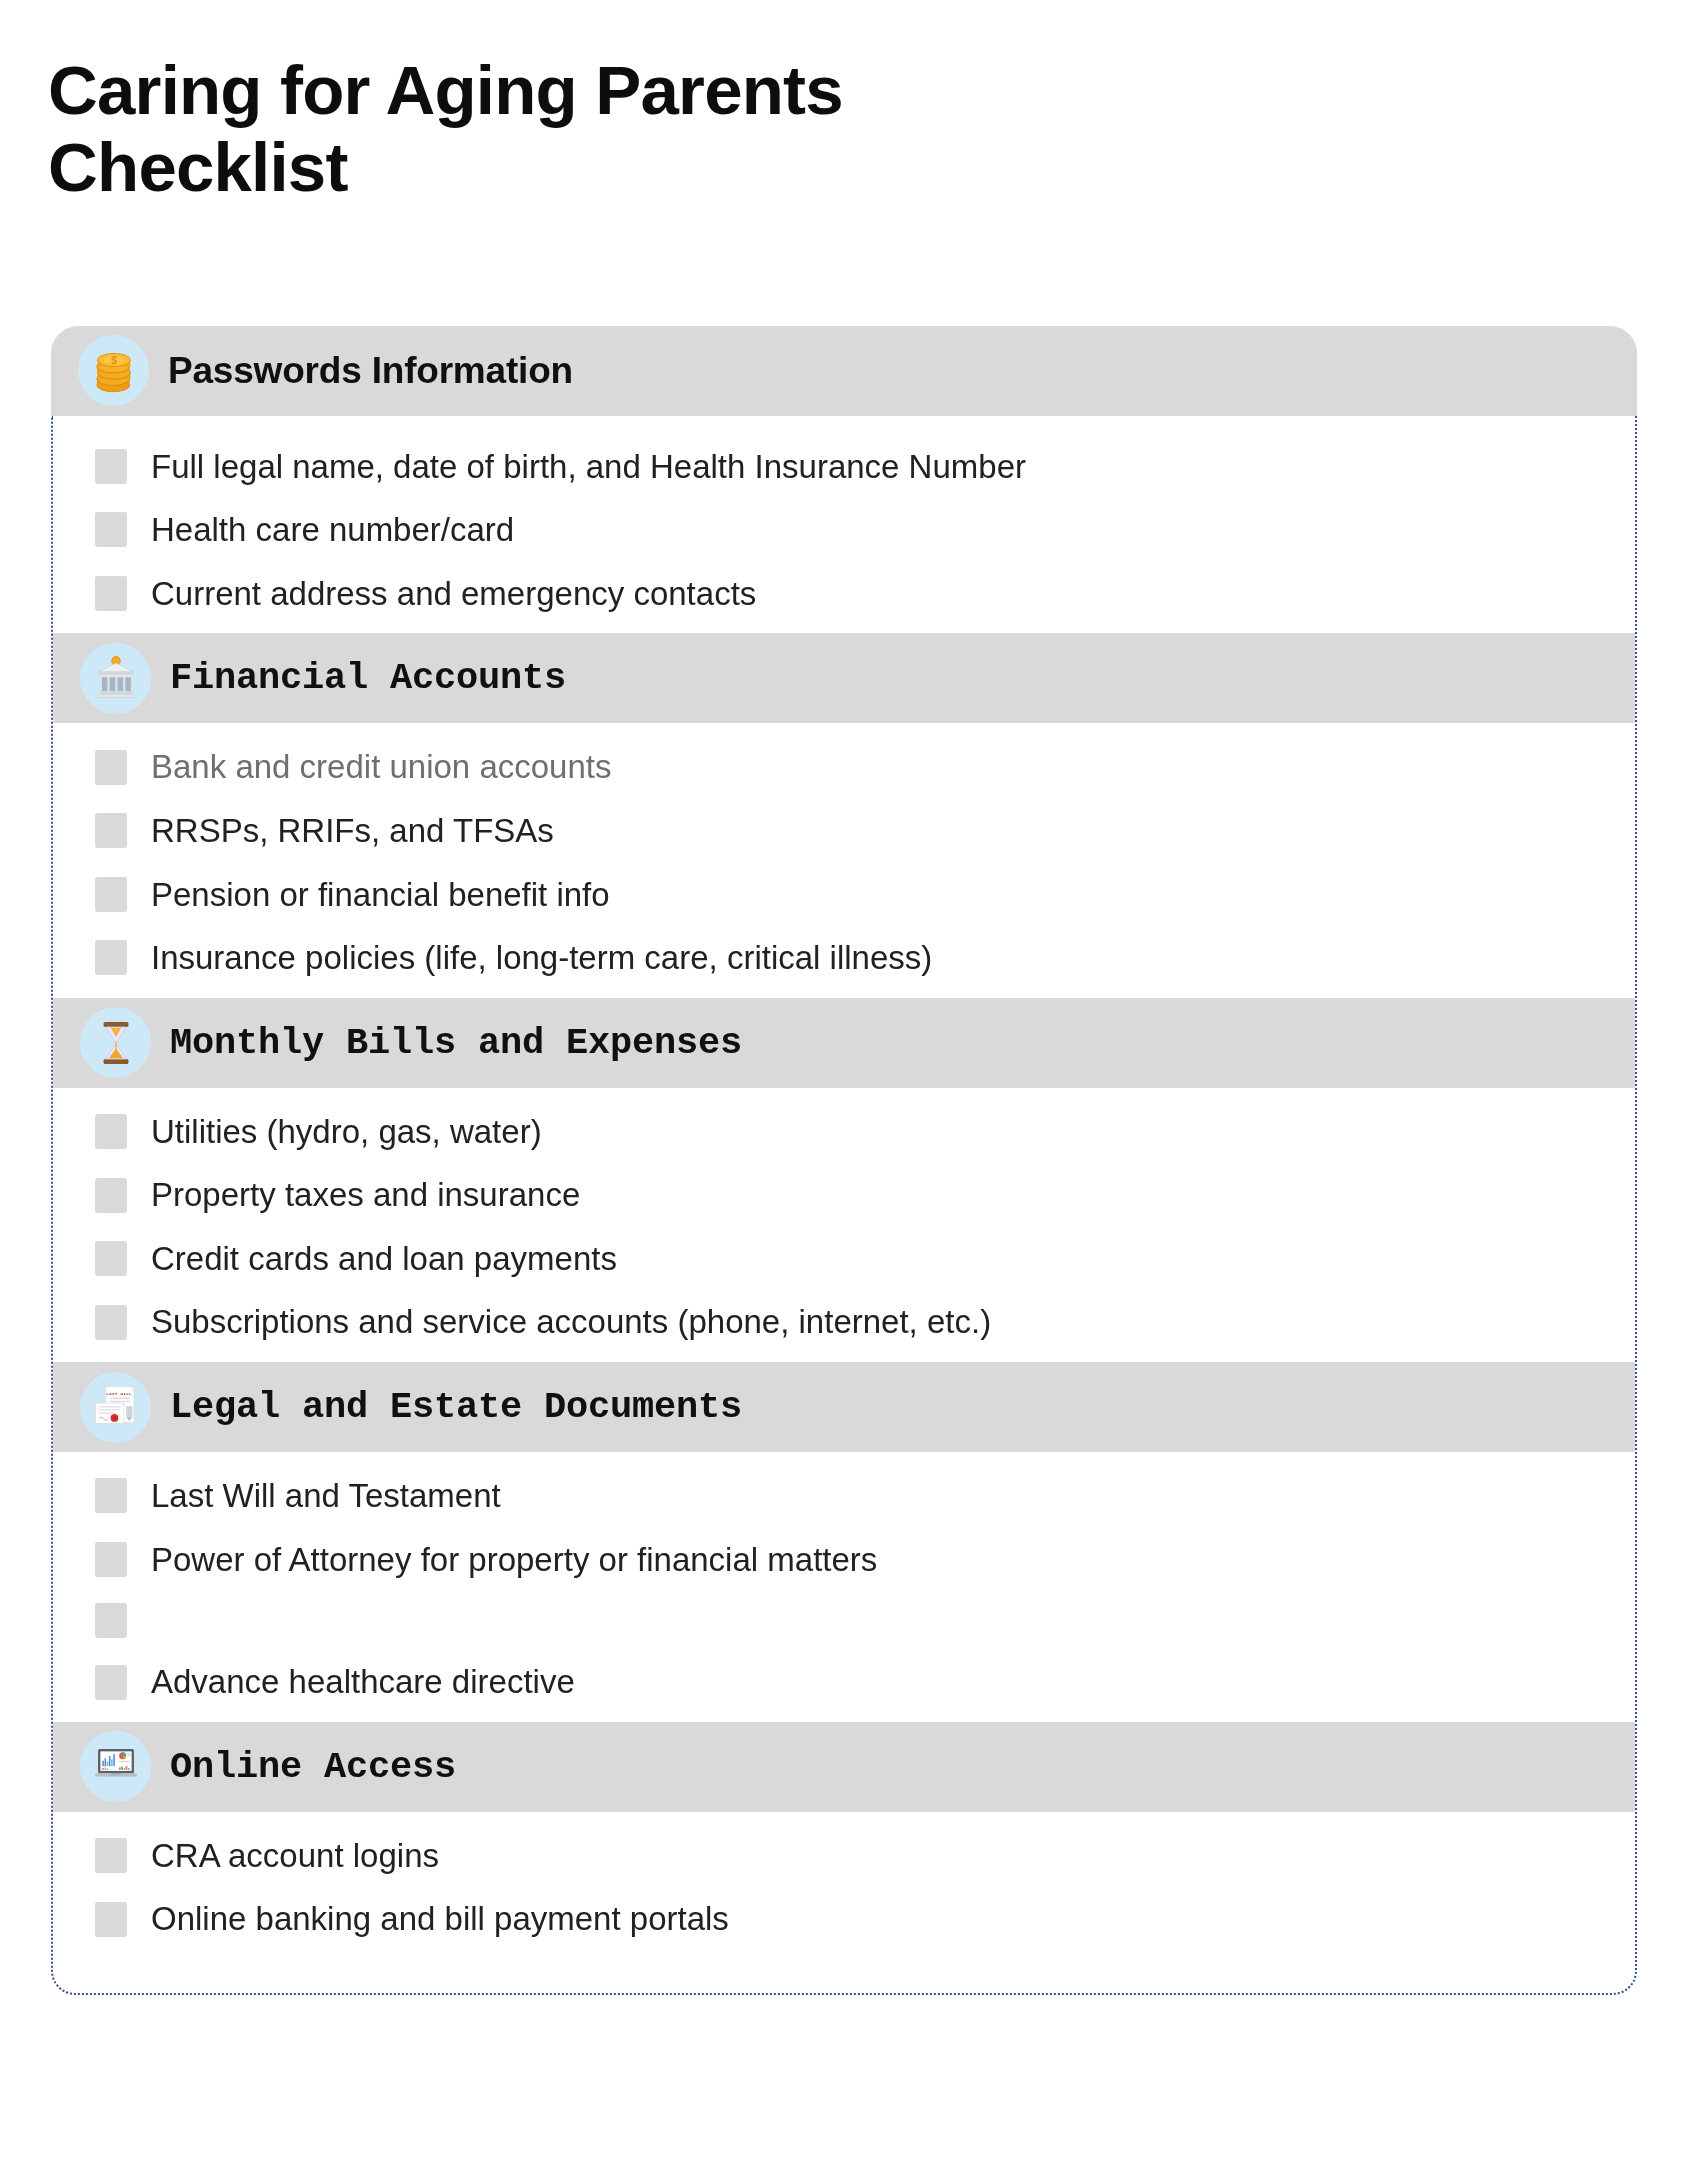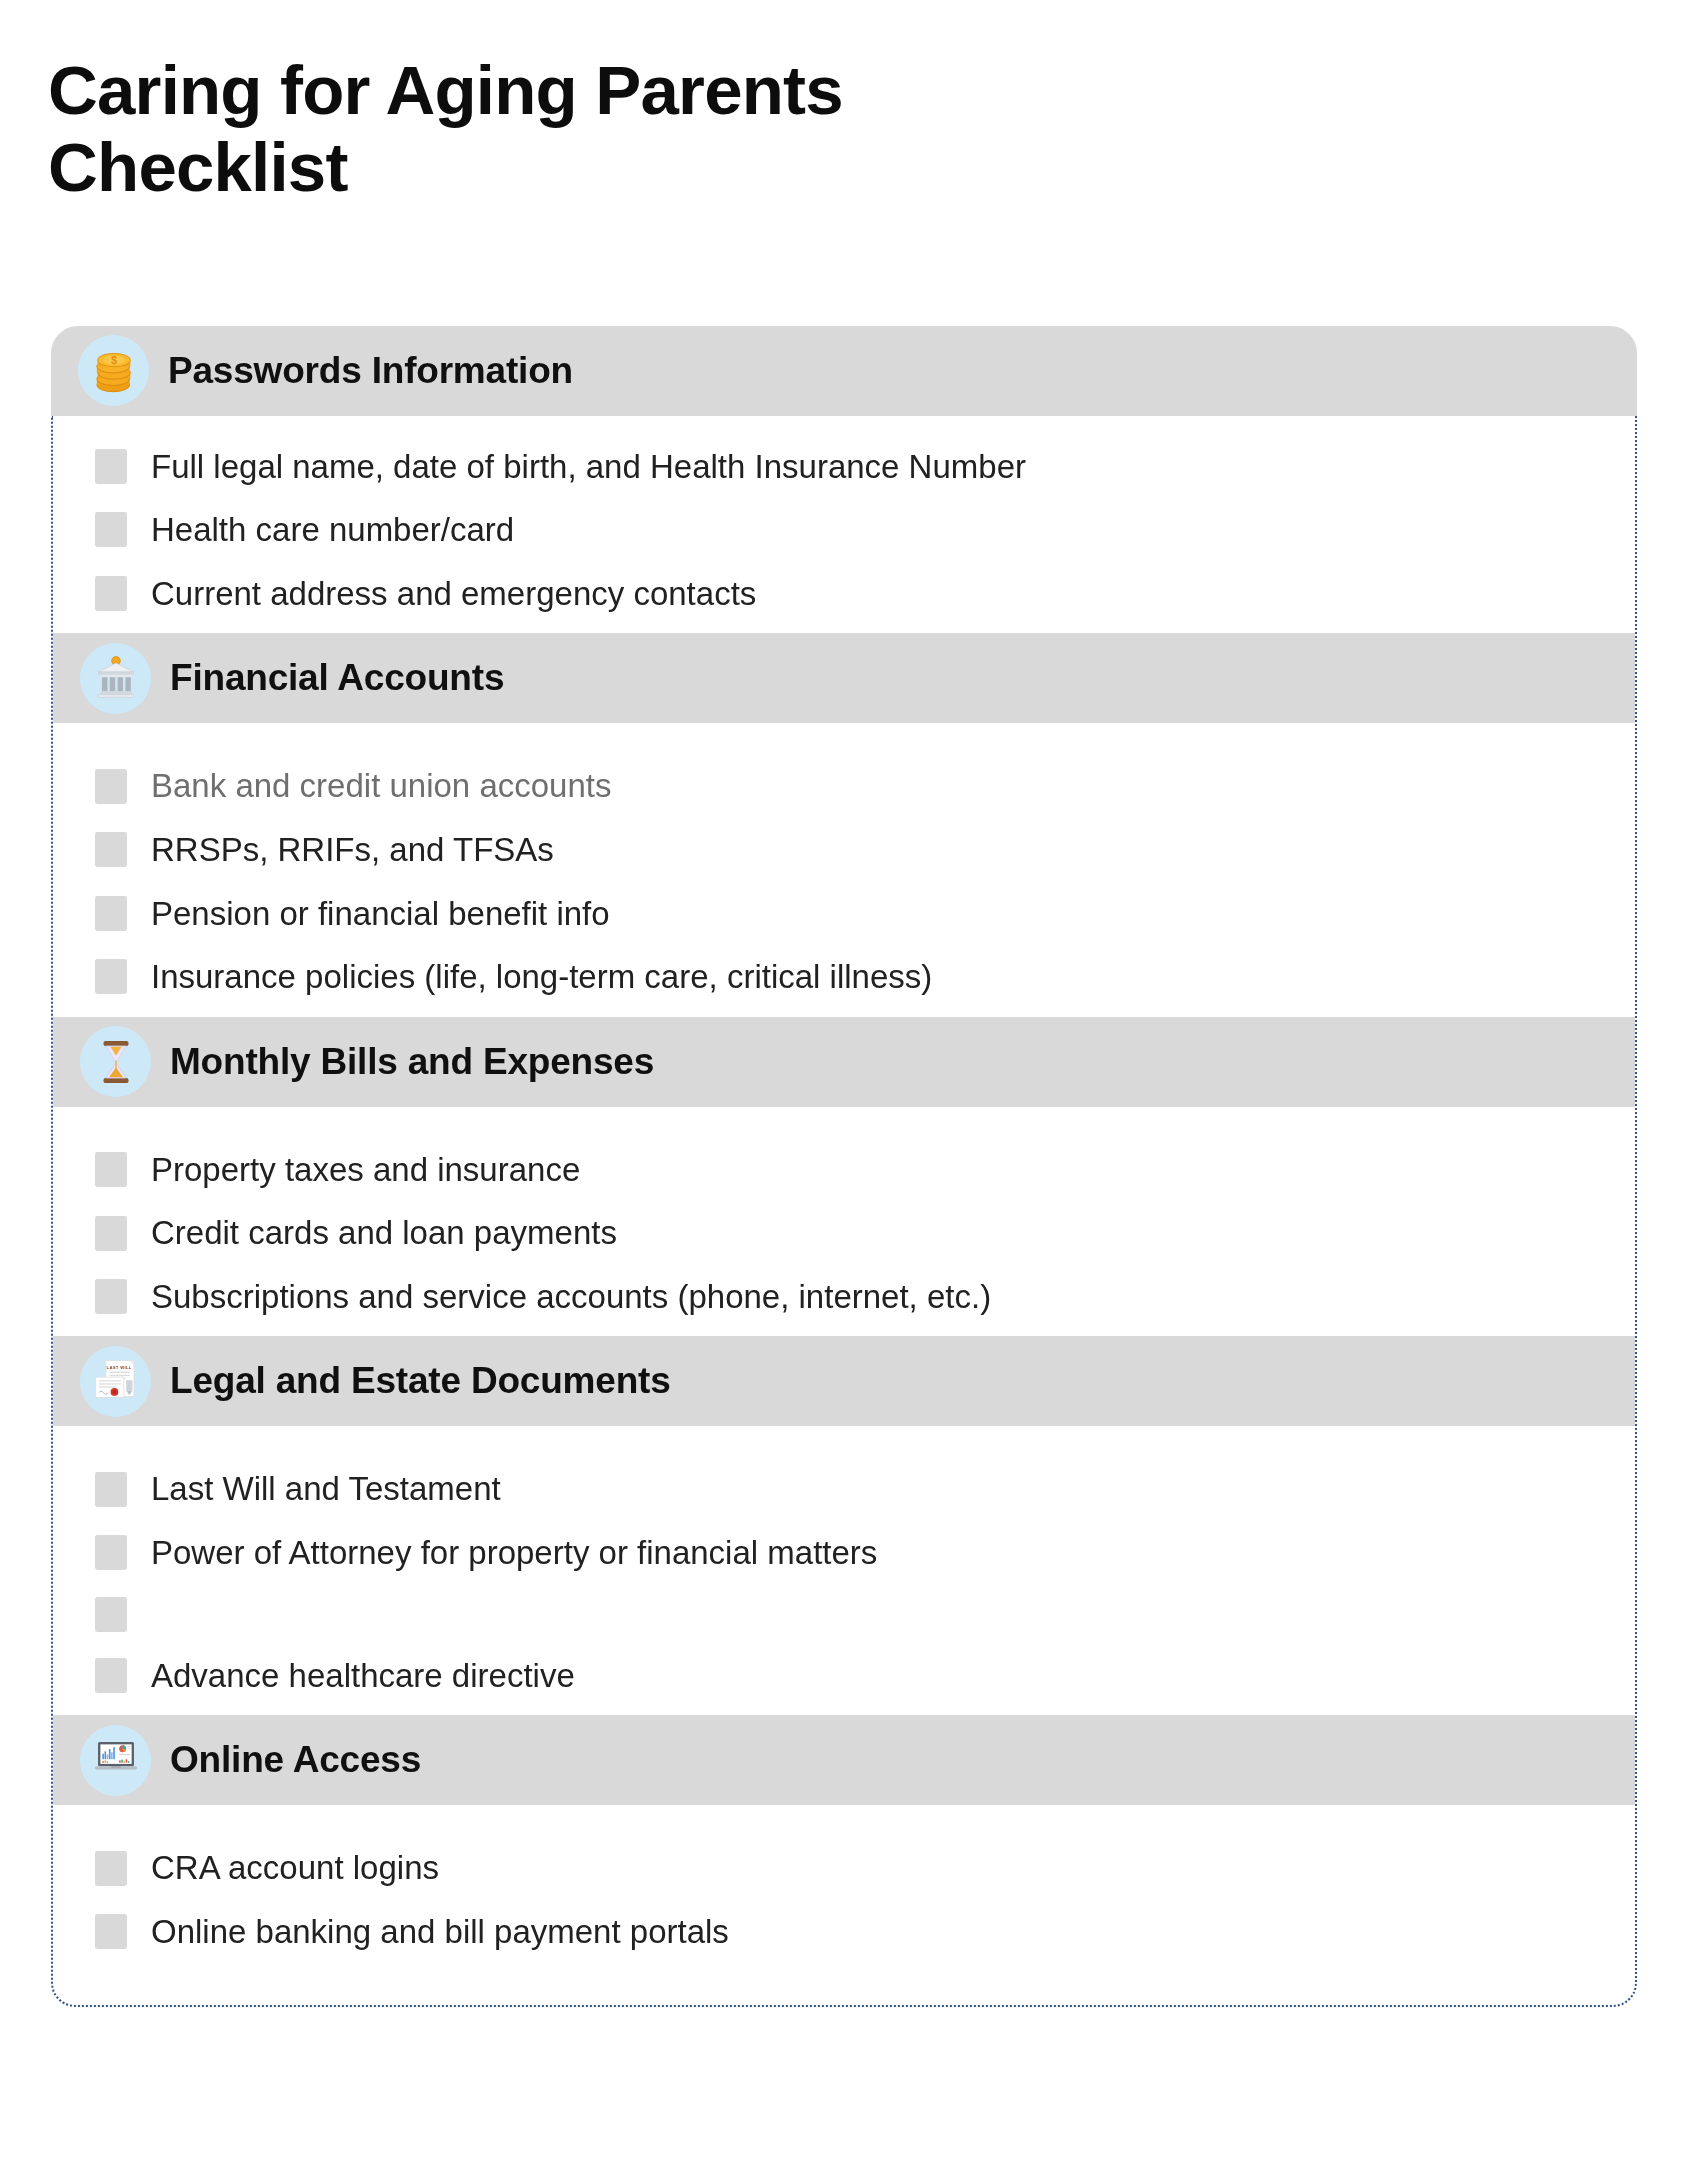--- a/index.html
+++ b/index.html
@@ -19,21 +19,21 @@
     height:90px; background:#d9d9d9;
     display:flex; align-items:center;
     padding-left:27px; gap:19px; box-sizing:border-box;
   }
   .section-header.first { border-radius:27px 27px 0 0; }
   .card-body {
     border:2.4px dotted #34508c; border-top:none;
     border-radius:0 0 24px 24px;
     padding:19px 0 42px 0;
   }
-  .card-body .section-header { margin:8px 0 31px 0; }
+  .card-body .section-header { margin:8px 0 12px 0;font-family:Liberation Mono, monospace; }
   .icon-circle {
     width:71px; height:71px; border-radius:50%;
     background:#cde9f8; flex:none;
     display:flex; align-items:center; justify-content:center;
   }
   .icon-circle svg { width:50px; height:50px; display:block; }
   .section-title {
     font-size:37px; font-weight:bold; color:#101010; letter-spacing:-0.2px;
   }
   .item {
@@ -135,20 +135,24 @@
     <polygon points="19,11.5 45,11.5 32,33" fill="#ebe6f8" stroke="#d3cbee" stroke-width="1"></polygon>
     <polygon points="19,52.5 45,52.5 32,33" fill="#ebe6f8" stroke="#d3cbee" stroke-width="1"></polygon>
     <polygon points="25,12.5 39,12.5 32,24" fill="#f3b33e"></polygon>
     <rect x="31.1" y="30" width="1.8" height="20" fill="#f3b33e"></rect>
     <polygon points="23,51.5 41,51.5 32,39" fill="#eda831"></polygon>
   </svg>
 </span>
     <span class="section-title">Monthly Bills and Expenses</span>
   </div>
 
+  <div class="item">
+    <span class="checkbox"></span>
+    <span class="item-label">Utilities (hydro, gas, water)</span>
+  </div>
 
   <div class="item">
     <span class="checkbox"></span>
     <span class="item-label">Property taxes and insurance</span>
   </div>
 
   <div class="item">
     <span class="checkbox"></span>
     <span class="item-label">Credit cards and loan payments</span>
   </div>

